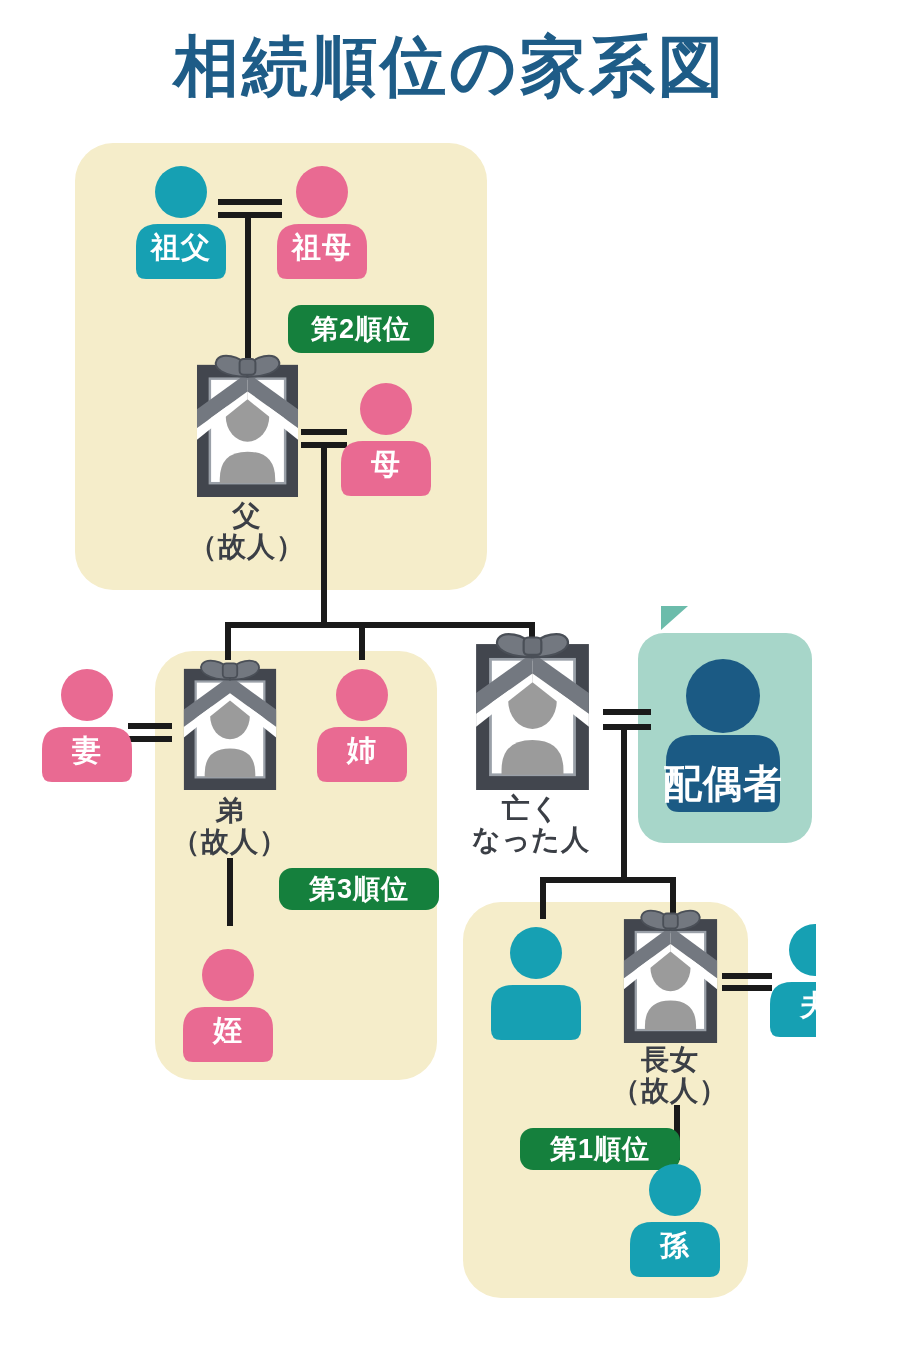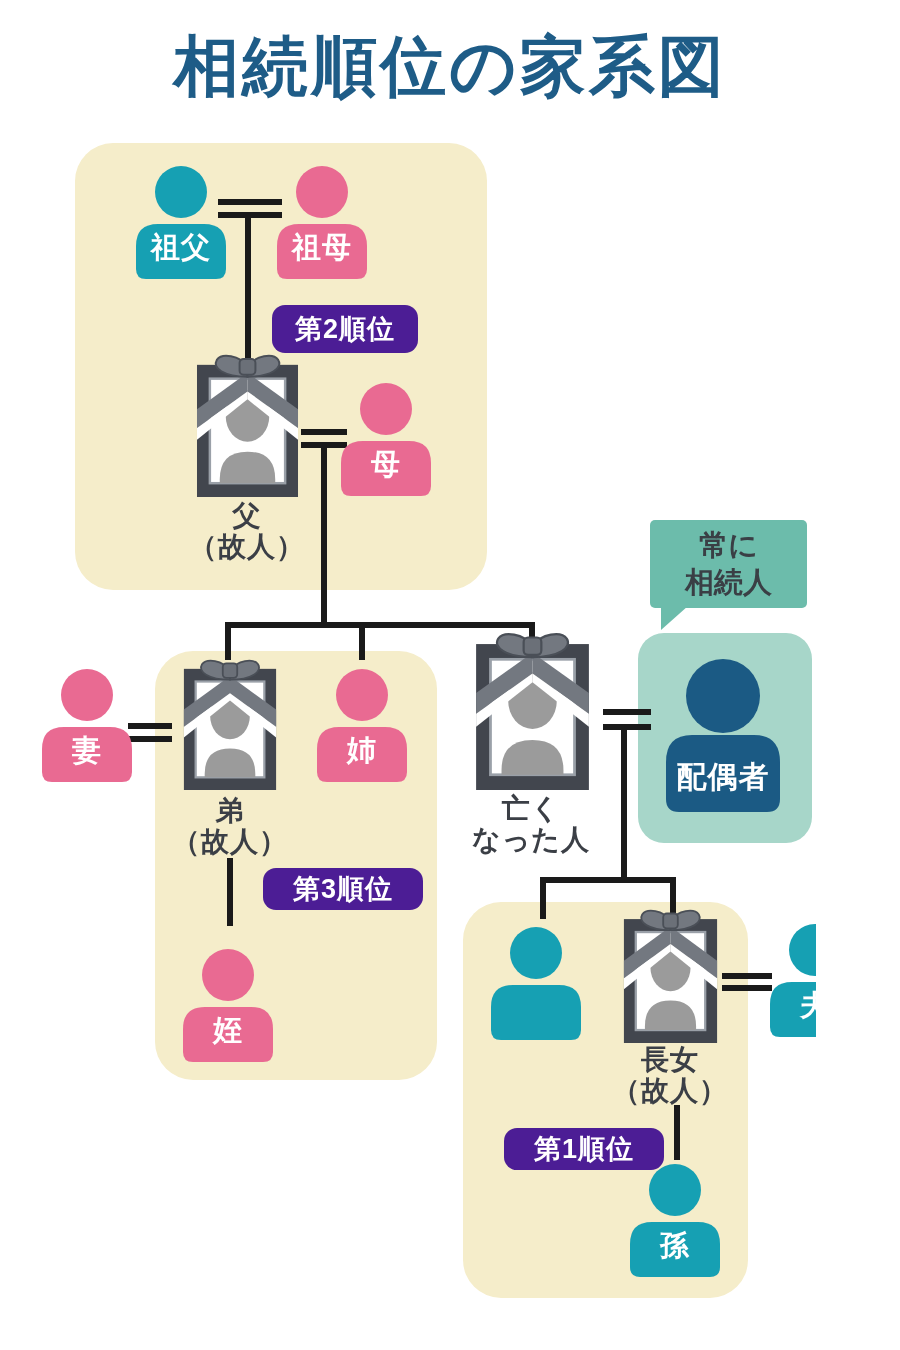--- a/index.html
+++ b/index.html
@@ -8,23 +8,23 @@
     font-family:"Liberation Sans","DejaVu Sans",sans-serif;
   }
   .title{
     position:absolute;left:0;top:22px;width:900px;margin:0;
     text-align:center;font-size:66px;font-weight:800;letter-spacing:3px;
     color:#1e5c87;
   }
   .gbox{position:absolute;background:#f5edca;border-radius:38px;}
   .sbox{position:absolute;background:#a7d6c9;border-radius:26px;}
   .badge{
-    position:absolute;background:#4c1d95;border-radius:13px;
+    position:absolute;background:#15803d;border-radius:13px;
     display:flex;align-items:center;justify-content:center;
-    color:#ffffff;font-weight:bold;font-size:27px;letter-spacing:1px;
+    color:#ffffff;font-weight:bold;font-size:27px;letter-spacing:1px;margin-left:16px;
   }
   .bubble{
     position:absolute;background:#6cbcab;border-radius:5px;
     display:flex;flex-direction:column;align-items:center;justify-content:center;
     color:#3a3f45;font-weight:bold;font-size:29px;line-height:37px;text-align:center;
   }
   .bubble-tail{
     position:absolute;width:0;height:0;
     border-top:24px solid #6cbcab;border-right:27px solid transparent;
   }
@@ -33,43 +33,39 @@
   .person{position:absolute;width:90px;height:113px;}
   .person svg{display:block;width:100%;height:100%;overflow:visible;}
   .person .plabel{
     position:absolute;left:-24px;right:-24px;top:62px;text-align:center;
     font-size:29px;font-weight:bold;color:#ffffff;letter-spacing:1px;
   }
   .person.male  .phead,.person.male  .pbody{fill:#16a0b3;}
   .person.female .phead,.person.female .pbody{fill:#e96a92;}
   .person.navy  .phead,.person.navy  .pbody{fill:#1b5a84;}
   .person.big{width:114px;height:152px;}
-  .person.big .plabel{top:97px;font-size:30px;}
+  .person.big .plabel{top:97px;font-size:39px;}
   .portrait{position:absolute;}
   .portrait svg{display:block;width:100%;height:100%;}
   .pname{
     position:absolute;width:220px;text-align:center;
     color:#3b3f46;font-weight:bold;font-size:28px;line-height:31px;letter-spacing:1px;
   }
 </style>
 </head>
 <body>
 
 <div class="canvas">
 
   <h1 class="title">相続順位の家系図</h1>
 
   <div class="gbox" style="left:75px;top:143px;width:412px;height:447px;"></div>
   <div class="gbox" style="left:155px;top:651px;width:282px;height:429px;"></div>
   <div class="gbox" style="left:463px;top:902px;width:285px;height:396px;"></div>
 
-  <div class="bubble" style="left:650px;top:520px;width:157px;height:88px;">
-    <span>常に</span>
-    <span>相続人</span>
-  </div>
   <div class="bubble-tail" style="left:661px;top:606px;"></div>
 
   <div class="sbox" style="left:638px;top:633px;width:174px;height:210px;"></div>
 
   <div class="lh" style="left:218px;top:199px;width:64px;"></div>
   <div class="lh" style="left:218px;top:212px;width:64px;"></div>
   <div class="lv" style="left:245px;top:212px;height:153px;"></div>
 
   <div class="lh" style="left:301px;top:429px;width:46px;"></div>
   <div class="lh" style="left:301px;top:442px;width:46px;"></div>

